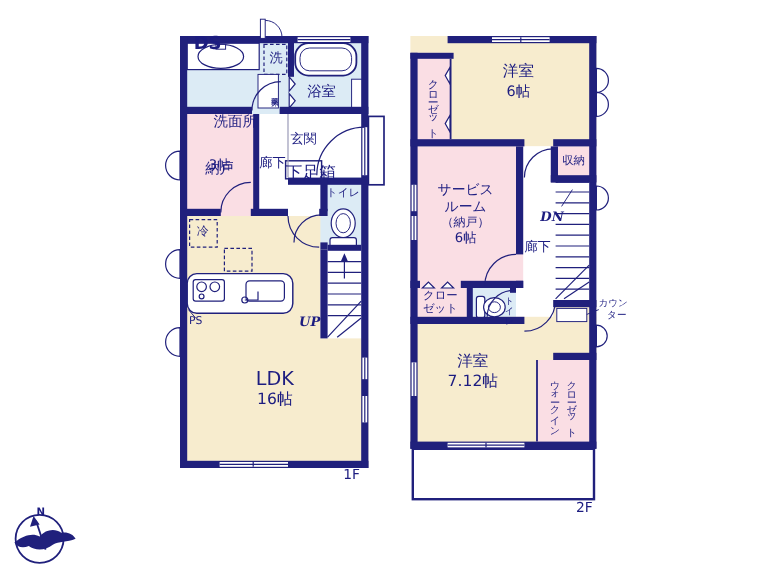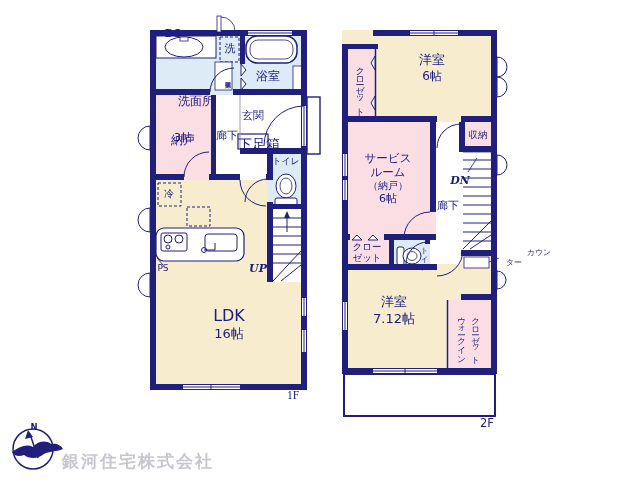--- a/index.html
+++ b/index.html
@@ -235,57 +235,56 @@
 
   <g>
     <circle cx="33" cy="449" r="20" fill="none" stroke="#20207c" stroke-width="1.5"></circle>
     <line x1="38" y1="458" x2="30" y2="434" stroke="#20207c" stroke-width="1.5"></line>
     <polygon points="28,430 25,439 33,437" fill="#20207c"></polygon>
     <path d="M 12 452 C 20 446 27 444 33 447 C 38 441 46 440 51 444 C 56 443 61 445 63 449
              C 56 452 49 451 44 454 C 38 459 29 459 24 455 C 19 457 14 456 12 452 Z" fill="#20207c"></path>
   </g>
 </svg>
 
-<div class="lb" style="left:159px;top:28px;width:28px;font-size:11px;font-weight:bold;">DS</div>
+<div class="lb" style="left:159px;top:28px;width:28px;font-size:15px;font-weight:bold;">DS</div>
 <div class="lb" style="left:221px;top:43px;width:18px;font-size:11px;">洗</div>
 <div class="lb" style="left:166px;top:71px;width:60px;font-size:12px;margin-top:24px;">洗面所</div>
 <div class="lb vert" style="left:216px;top:64px;width:16px;height:26px;font-size:6px;line-height:8px;letter-spacing:0;">床下収納</div>
 <div class="lb" style="left:245px;top:70px;width:46px;font-size:12px;">浴室</div>
 <div class="lb" style="left:162px;top:118px;width:42px;font-size:12px;margin-top:16px;">納戸</div>
 <div class="lb" style="left:162px;top:132px;width:42px;font-size:11px;">3帖</div>
 <div class="lb" style="left:207px;top:130px;width:40px;font-size:11px;">廊下</div>
 <div class="lb" style="left:233px;top:110px;width:40px;font-size:11px;">玄関</div>
 <div class="lb" style="left:238px;top:137px;width:30px;font-size:14px;">下足箱</div>
 <div class="lb" style="left:268px;top:156px;width:36px;font-size:9px;">トイレ</div>
 <div class="lb" style="left:159px;top:188px;width:20px;font-size:10px;">冷</div>
 <div class="lb ital" style="left:245px;top:247px;width:26px;font-size:11px;">UP</div>
 <div class="lb" style="left:152px;top:263px;width:22px;font-size:9px;">PS</div>
 <div class="lb" style="left:199px;top:307px;width:60px;font-size:16px;">LDK</div>
 <div class="lb" style="left:199px;top:327px;width:60px;font-size:13px;">16帖</div>
-<div class="lb" style="left:280px;top:389px;width:26px;font-size:11.5px;font-family:Liberation Serif, serif;">1F</div>
+<div class="lb" style="left:280px;top:389px;width:26px;font-size:11.5px;">1F</div>
 
 <div class="lb vert" style="left:351px;top:54px;width:17px;height:64px;font-size:9px;line-height:17px;letter-spacing:0;">クローゼット</div>
 <div class="lb" style="left:401px;top:53px;width:62px;font-size:13px;">洋室</div>
 <div class="lb" style="left:401px;top:70px;width:62px;font-size:12px;">6帖</div>
 <div class="lb" style="left:461px;top:130px;width:34px;font-size:9.5px;">収納</div>
 <div class="lb" style="left:352px;top:152px;width:72px;font-size:11.5px;">サービス</div>
 <div class="lb" style="left:352px;top:166px;width:72px;font-size:11.5px;">ルーム</div>
 <div class="lb" style="left:352px;top:180px;width:72px;font-size:10px;">（納戸）</div>
 <div class="lb" style="left:352px;top:193px;width:72px;font-size:11px;">6帖</div>
 <div class="lb ital" style="left:446px;top:159px;width:28px;font-size:11px;">DN</div>
 <div class="lb" style="left:430px;top:200px;width:36px;font-size:11px;">廊下</div>
 <div class="lb" style="left:347px;top:242px;width:40px;font-size:9.5px;">クロー</div>
 <div class="lb" style="left:347px;top:253px;width:40px;font-size:9.5px;">ゼット</div>
 <div class="lb vert" style="left:418px;top:242px;width:12px;height:26px;font-size:7.5px;line-height:12px;letter-spacing:0;">トイレ</div>
-<div class="lb" style="left:497px;top:249px;width:28px;font-size:8px;padding-left:28px;">カウン</div>
+<div class="lb" style="left:497px;top:249px;width:28px;font-size:8px;">カウン</div>
 <div class="lb" style="left:500px;top:259px;width:28px;font-size:8px;">ター</div>
 <div class="lb" style="left:363px;top:295px;width:62px;font-size:13px;">洋室</div>
 <div class="lb" style="left:363px;top:312px;width:62px;font-size:13px;">7.12帖</div>
 <div style="position:absolute;left:456px;top:306px;display:flex;gap:2px;">
   <span class="lb vlr" style="position:static;font-size:8.5px;height:58px;line-height:12px;">ウォークイン</span>
   <span class="lb vlr" style="position:static;font-size:8.5px;height:58px;line-height:12px;">クローゼット</span>
 </div>
 <div class="lb" style="left:474px;top:417px;width:26px;font-size:11.5px;">2F</div>
 
 <div class="lb" style="left:28px;top:423px;width:12px;font-size:8.5px;font-weight:bold;">N</div>
-<div class="lb company" style="left:62px;top:452px;width:160px;font-size:17px;text-align:left;">銀河住宅株式会社</div>
 
 </div>
 
 </body></html>

